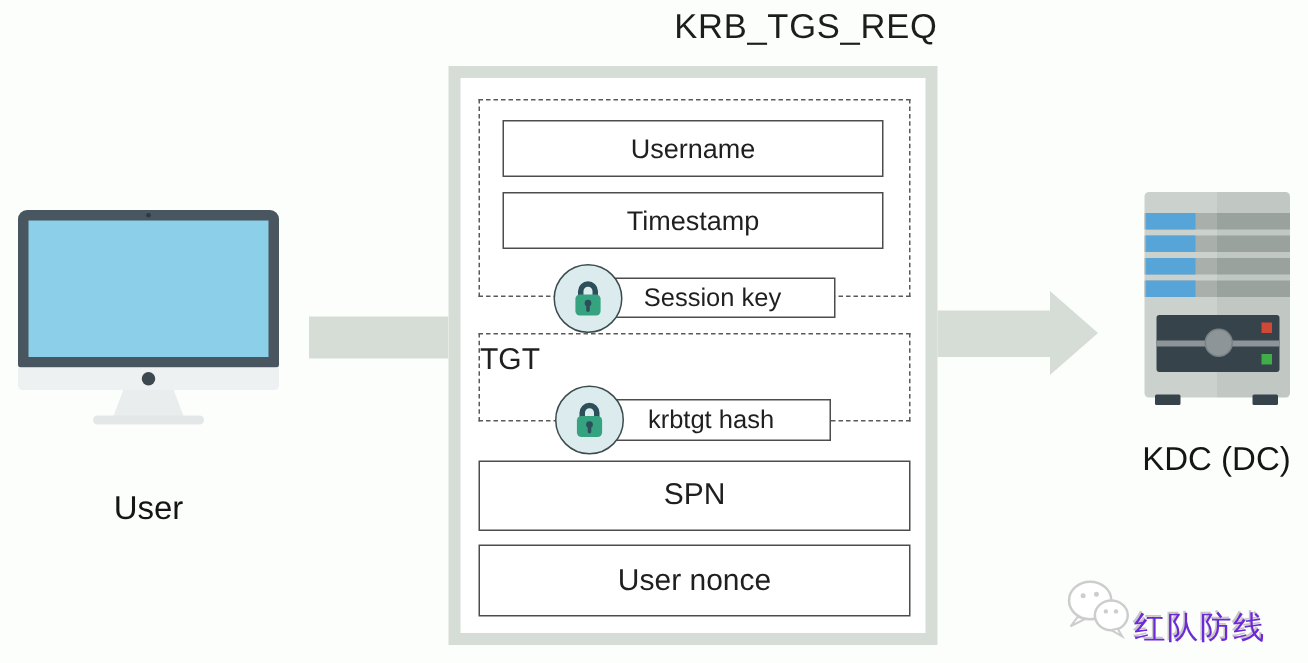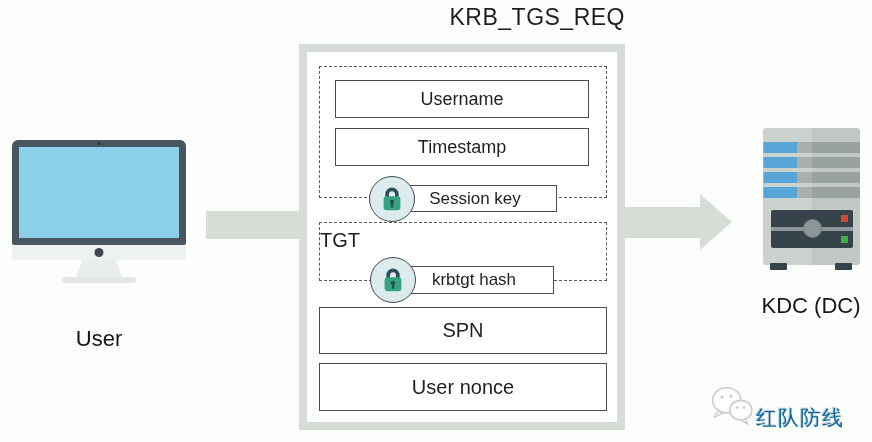--- a/index.html
+++ b/index.html
@@ -95,21 +95,21 @@
 
   
   .node-label { text-align:center; font-size:22px; color:#151515; }
   .user-label { left:12px;  top:296px; width:174px;margin-top:30px; }
   .kdc-label  { left:736px; top:293px; width:150px; }
 
   
   .wm { left:708px; top:382px; width:160px; height:46px; display:flex;
         align-items:center; }
   .wm-icon { width:48px; height:42px; flex:0 0 auto; }
-  .wm-text { font-size:21px; color:#0369a1; letter-spacing:1px;
+  .wm-text { font-size:21px; color:#6d28d9; letter-spacing:1px;
              text-shadow:-1px -1px 0 #c6c6c6; white-space:nowrap;margin-top:26px; }
 </style>
 </head>
 <body>
 
 <div class="canvas">
 
   <div class="abs title">KRB_TGS_REQ</div>
 
   <div class="abs monitor">

